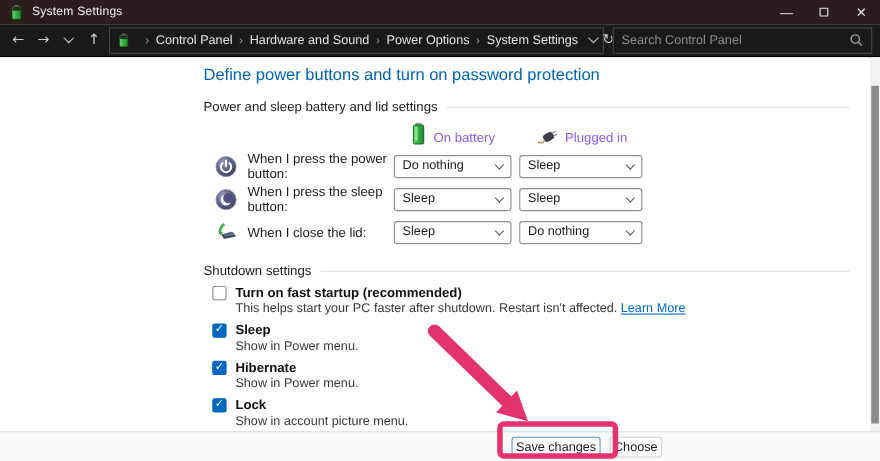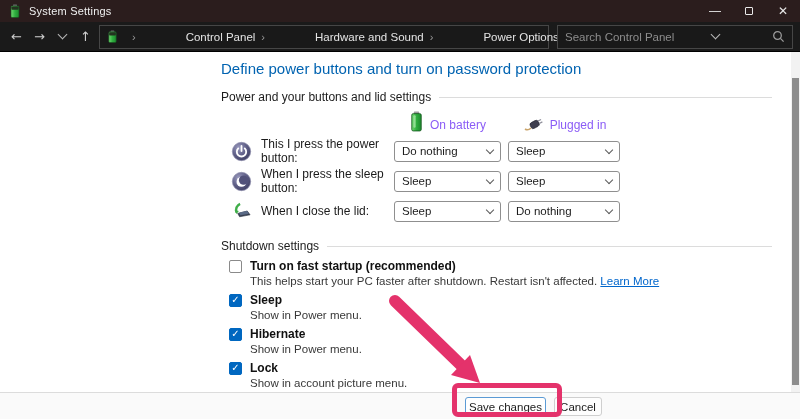--- a/index.html
+++ b/index.html
@@ -33,36 +33,36 @@
   .navbtn{
     width:23px; height:24px; background:transparent; border:none; color:#cfcfcf;
     font-size:13px; display:flex; align-items:center; justify-content:center;
     font-family:"DejaVu Sans", sans-serif;
   }
   .chev{ display:inline-block; width:7px; height:7px; border-right:1.5px solid #b9b9b9; border-bottom:1.5px solid #b9b9b9; transform:rotate(45deg); margin-top:-4px; }
   .addressbar{
     width:450px; height:24px; margin-left:2px; border:1px solid #464646; background:#191919;
     display:flex; align-items:center; padding:0 6px; color:#e4e4e4; font-size:11.5px; gap:5px;
   }
-  .crumb{ white-space:nowrap;margin-left:44px; }
+  .crumb{ white-space:nowrap; }
   .crumb-sep{ color:#9a9a9a; font-size:11px; padding:0 1px; }
   .ab-spacer{ flex:1; }
   .ab-btn{ background:none; border:none; color:#c9c9c9; display:flex; align-items:center; justify-content:center; width:22px; height:22px; font-size:13px; font-family:"DejaVu Sans", sans-serif; }
   .searchbox{
     flex:1; height:24px; margin-left:8px; margin-right:2px; border:1px solid #464646; background:#191919;
     display:flex; align-items:center; padding:0 7px;justify-content:flex-end;
   }
   .searchbox input{
     flex:1; background:transparent; border:none; outline:none; color:#bdbdbd;
     font-size:11.5px; font-family:"Liberation Sans", sans-serif;
   }
   .searchbox input::placeholder{ color:#8d8d8d; }
 
   
-  .page{ position:absolute; top:52px; left:0; right:10px; bottom:27px; background:#fff; padding:6px 18px 0 185px;margin-left:36px; }
+  .page{ position:absolute; top:52px; left:0; right:10px; bottom:27px; background:#fff; padding:6px 18px 0 185px; }
   h1.page-title{ color:var(--heading,#0063b1); font-size:15px; font-weight:400; margin:2px 0 9px; }
   .intro{ font-size:12px; color:#1b1b1b; line-height:1.32; max-width:582px; }
 
   .group-label{ display:flex; align-items:center; gap:8px; font-size:12px; color:#1b1b1b; margin-top:13px; }
   .group-label::after{ content:""; flex:1; height:1px; background:#dcdcdc; }
 
   .pwr-grid{ display:grid; grid-template-columns:40px 133px 107px 7px 112px; align-items:center; margin-top:2px; }
   .pwr-grid .hdr{ display:flex; align-items:flex-end; justify-content:center; gap:6px; font-size:12px; color:#8b5cf6; height:30px; padding-bottom:4px; }
   .pwr-grid .rowicon{ display:flex; align-items:center; justify-content:flex-start; padding-left:10px; height:30px; }
   .pwr-grid .rowlabel{ font-size:12px; color:#1b1b1b; }
@@ -186,21 +186,21 @@
           <line x1="8.4" y1="8.4" x2="11.6" y2="11.6" stroke="#9a9a9a" stroke-width="1.3"></line>
         </svg>
     </span>
   </div>
 </div>
 
 <div class="page">
   <h1 class="page-title">Define power buttons and turn on password protection</h1>
 
   <div class="group-label">
-    <span>Power and your buttons and lid settings</span>
+    <span>Power and sleep battery and lid settings</span>
   </div>
 
   <div class="pwr-grid">
 
     <div></div>
       <div></div>
     <div class="hdr">
       <span style="display:inline-flex">
         <svg width="15" height="21" viewBox="0 0 14 20">
             <rect x="4.5" y="0.5" width="5" height="2.4" rx="0.6" fill="#9a9a9a"></rect>
@@ -227,21 +227,21 @@
 
     <div class="rowicon">
         <span>
       <svg class="icon20" viewBox="0 0 22 22">
             <circle cx="11" cy="11" r="9.6" fill="url(#orbGrad)" stroke="#8f8fae" stroke-width="0.8"></circle>
             <path d="M7.6 7.8 a4.9 4.9 0 1 0 6.8 0" fill="none" stroke="#fff" stroke-width="1.9" stroke-linecap="round"></path>
             <line x1="11" y1="5.2" x2="11" y2="10.6" stroke="#fff" stroke-width="1.9" stroke-linecap="round"></line>
           </svg>
     </span>
       </div>
-    <div class="rowlabel">This I press the power button:</div>
+    <div class="rowlabel">When I press the power button:</div>
     <div class="select">
       <span>Do nothing</span>
         <span class="sel-chev"></span>
     </div>
     <div></div>
     <div class="select">
       <span>Sleep</span>
         <span class="sel-chev"></span>
     </div>
 
@@ -328,20 +328,20 @@
     </div>
   </div>
 </div>
 
 <div class="scrollbar">
   <div class="scroll-thumb"></div>
 </div>
 
 <div class="footer">
   <button class="btn save">Save changes</button>
-  <button class="btn cancel">Cancel</button>
+  <button class="btn cancel">Choose</button>
 </div>
 
 <svg class="annot-arrow" width="800" height="419" viewBox="0 0 800 419">
   <line x1="395" y1="301" x2="462" y2="366" stroke="currentColor" stroke-width="12" stroke-linecap="round"></line>
   <polygon points="480,383 451,375 470,355" fill="currentColor"></polygon>
 </svg>
 <div class="annot-rect"></div>
 
 </body></html>

